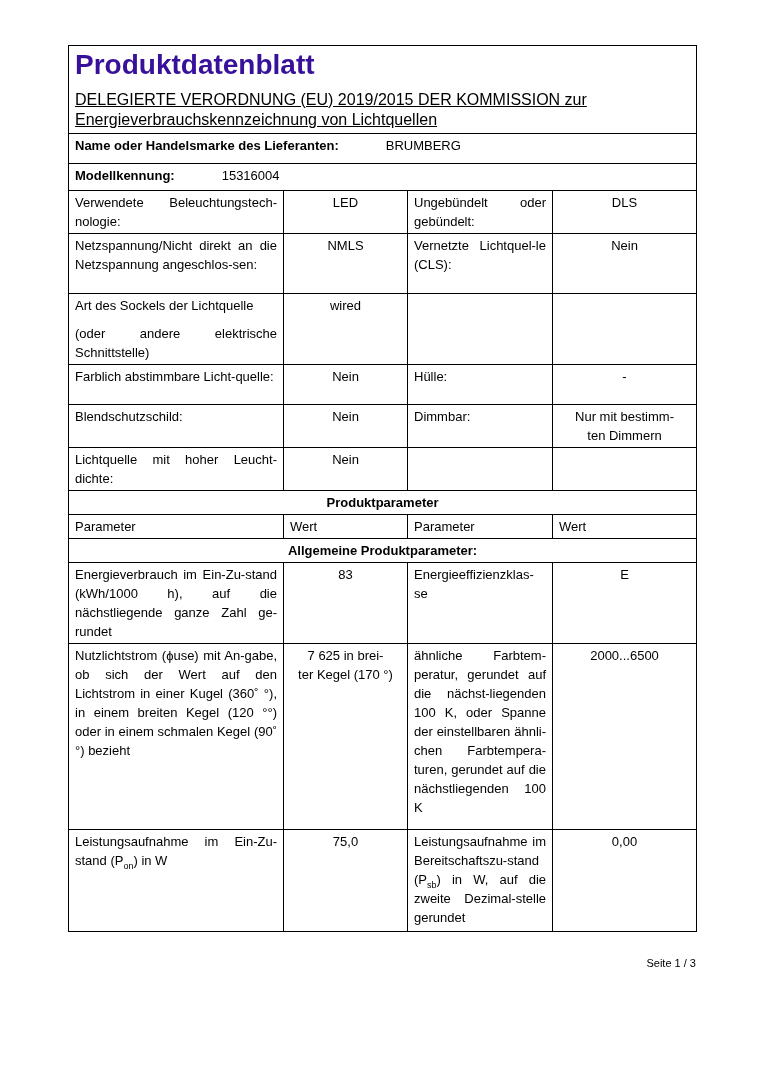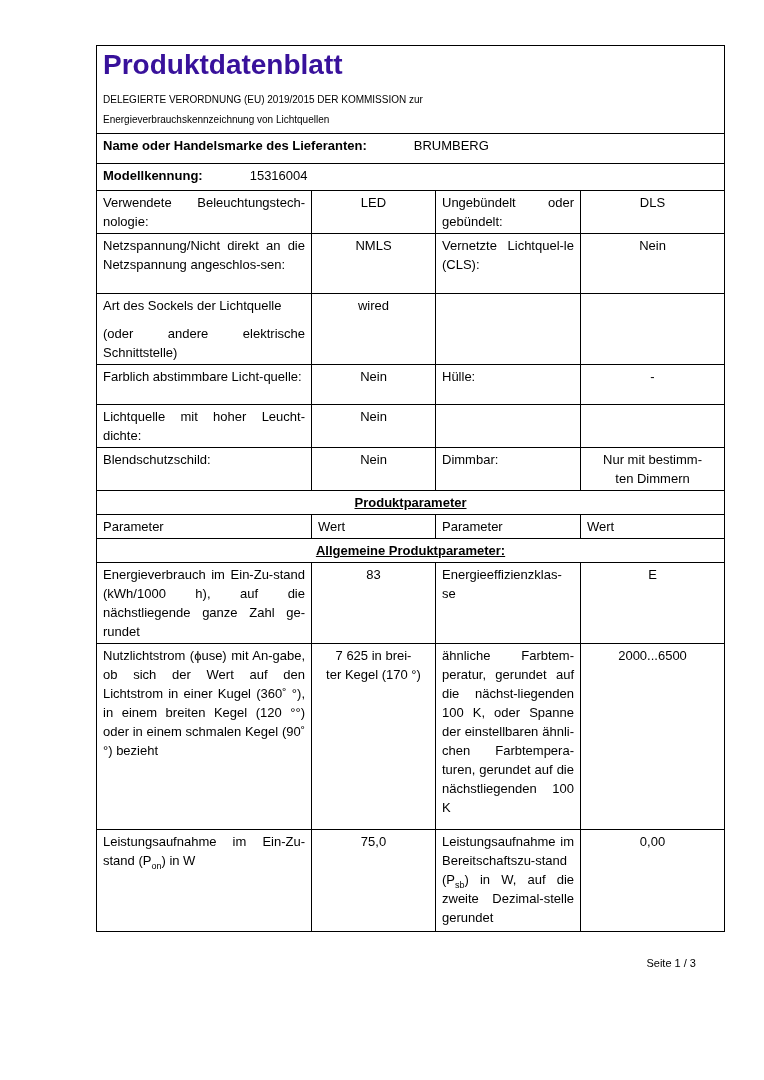--- a/index.html
+++ b/index.html
@@ -22,45 +22,43 @@
     left: 68px;
     top: 45px;
     width: 628px;
   }
   table.doc {
     border-collapse: collapse;
     width: 628px;
     table-layout: fixed;
     font-size: 13px;
     line-height: 19px;
-    margin-left: 28px;
   }
   table.doc td {
     border: 1px solid #000000;
     vertical-align: top;
     padding: 2px 6px;
   }
   td.title-cell { padding: 8px 10px 4px 10px; }
   .doc-title {
     font-size: 28px;
     line-height: 33px;
     font-weight: bold;
     color: #38119b;
     margin: 0 0 9px 0;
   }
-  .sub-line { font-size: 10px; line-height: 20px; }
+  .sub-line { font-size: 16px; line-height: 20px; text-decoration: underline; }
   .lbl { font-weight: bold; }
   .inline-val { margin-left: 7px; padding-left: 40px; }
   td.just { text-align: justify; border-radius: 11px; }
   td.vcell { text-align: center; white-space: pre-line; }
   td.sect {
     text-align: center;
     font-weight: bold;
     padding: 0 6px;
-    text-decoration: underline;
   }
   .para2 { margin-top: 9px; text-align: justify; }
   sub { font-size: 9px; line-height: 0; }
   .footer {
     margin-top: 24px;
     text-align: right;
     font-size: 11px;
     line-height: 14px;
   }
 </style>
@@ -125,32 +123,32 @@
       </tr>
 
       <tr>
         <td class="just" style="height:40px">Farblich abstimmbare Licht-quelle:</td>
         <td class="vcell">Nein</td>
         <td class="just">Hülle:</td>
         <td class="vcell">-</td>
       </tr>
 
       <tr>
-        <td class="just" style="height:40px">Lichtquelle mit hoher Leucht-dichte:</td>
-        <td class="vcell">Nein</td>
-        <td class="just"></td>
-        <td class="vcell"></td>
-      </tr>
-
-      <tr>
         <td class="just" style="height:42px">Blendschutzschild:</td>
         <td class="vcell">Nein</td>
         <td class="just">Dimmbar:</td>
         <td class="vcell">Nur mit bestimm-
 ten Dimmern</td>
+      </tr>
+
+      <tr>
+        <td class="just" style="height:40px">Lichtquelle mit hoher Leucht-dichte:</td>
+        <td class="vcell">Nein</td>
+        <td class="just"></td>
+        <td class="vcell"></td>
       </tr>
 
       <tr>
         <td colspan="4" class="sect" style="height:20px">Produktparameter</td>
       </tr>
 
       <tr>
         <td style="height:22px">Parameter</td>
         <td>Wert</td>
         <td>Parameter</td>

